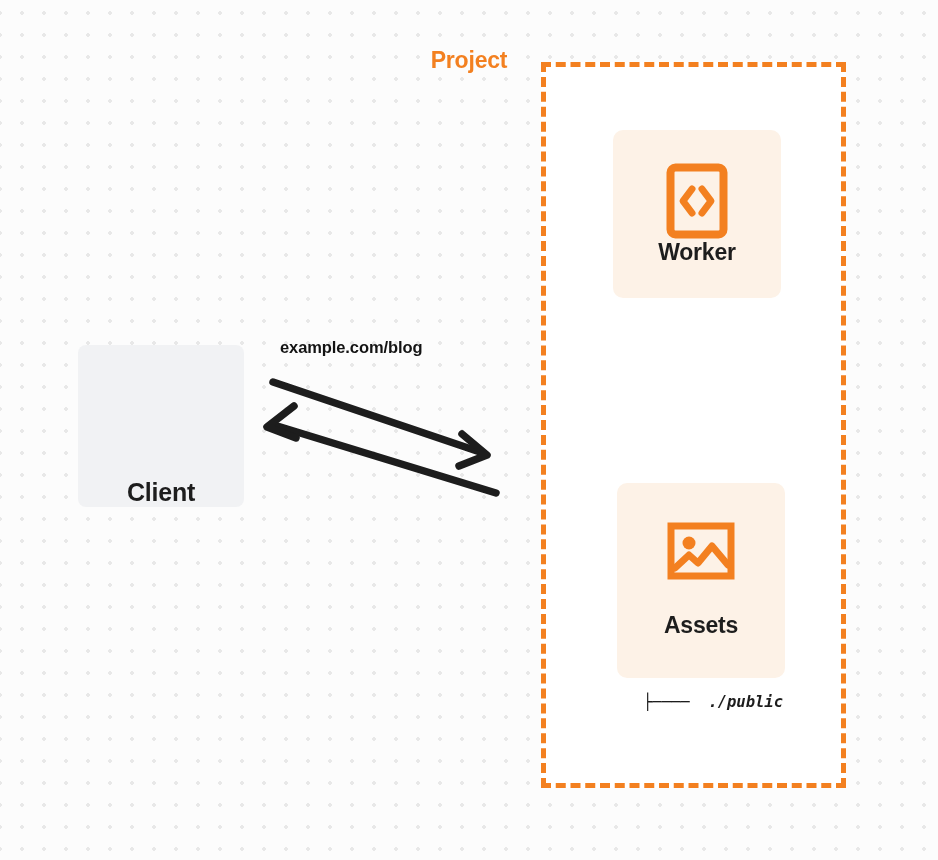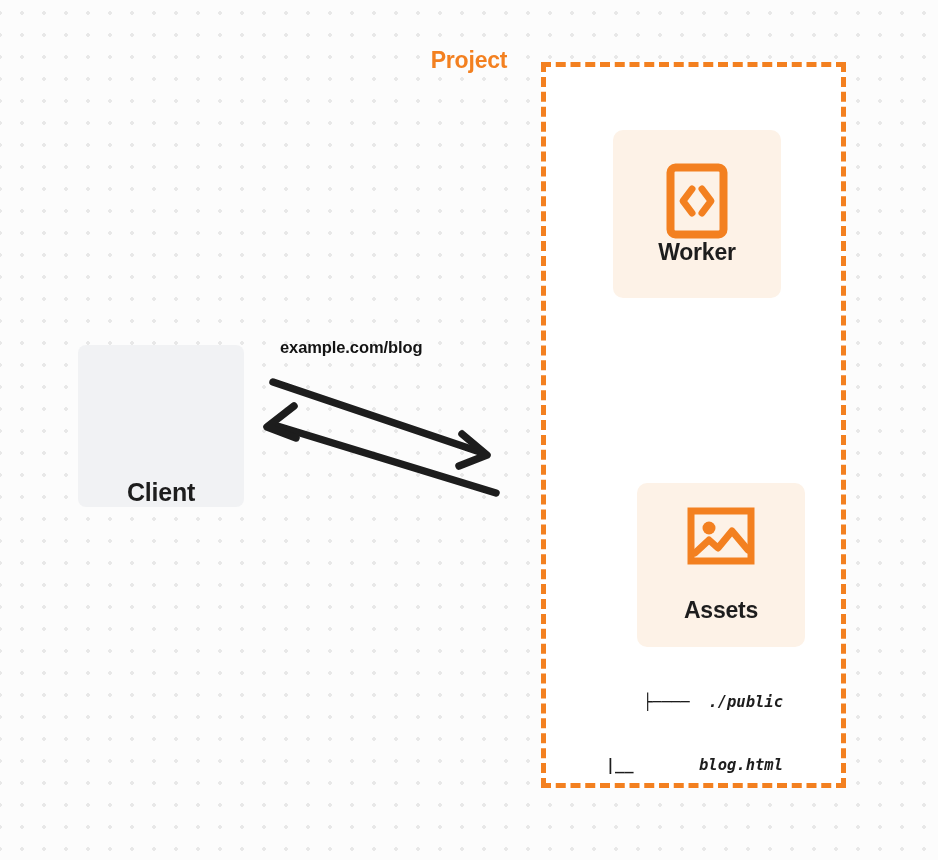--- a/index.html
+++ b/index.html
@@ -104,23 +104,23 @@
     flex-direction: column;
     align-items: center;
     justify-content: center;
   }
   #worker-card {
     left: 613px;
     top: 130px;
     height: 168px;
   }
   #assets-card {
-    left: 637px;
+    left: 617px;
     top: 483px;
-    height: 164px;
+    height: 195px;
     gap: 32px;
   }
   .service-card .card-icon {
     display: block;
     line-height: 0;
   }
   .service-card .card-label {
     margin-top: 0;
     font-size: 23px;
     font-weight: bold;
@@ -173,21 +173,20 @@
         <rect x="4" y="4" width="60" height="50" fill="none" stroke="#f38020" stroke-width="7"></rect>
         <circle cx="22" cy="21" r="6.5" fill="#f38020"></circle>
         <path d="M8 46 L22 33 L31 41 L45 24 L61 43" fill="none" stroke="#f38020" stroke-width="7" stroke-linecap="round" stroke-linejoin="round"></path>
       </svg>
     </span>
     <span class="card-label">Assets</span>
   </div>
 
   <div id="file-tree">
     <span class="tree-row">├────  ./public</span>
-    <span class="tree-row">|__       blog.html</span>
     
   </div>
 
   <div id="request-label">example.com/blog</div>
 
   <svg id="arrows-layer" viewBox="0 0 938 860" xmlns="http://www.w3.org/2000/svg">
 
     <g>
       <line x1="273" y1="382" x2="480" y2="452" stroke="#1d1d1d" stroke-width="7.5" stroke-linecap="round"></line>
       <path d="M462 434 L487 455 L459 466" fill="none" stroke="#1d1d1d" stroke-width="7.5" stroke-linecap="round" stroke-linejoin="round"></path>

